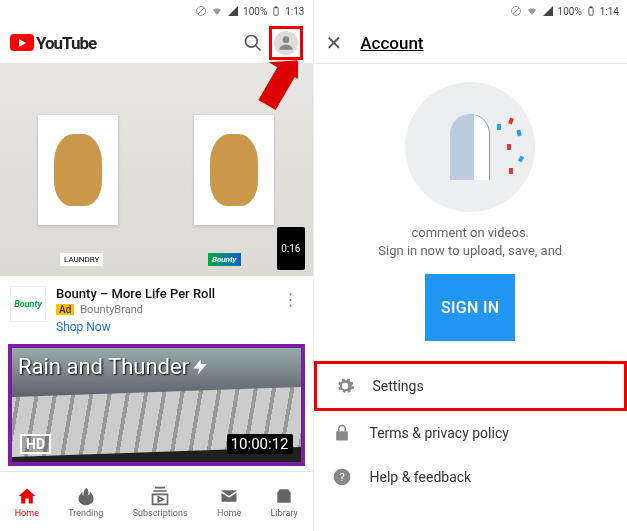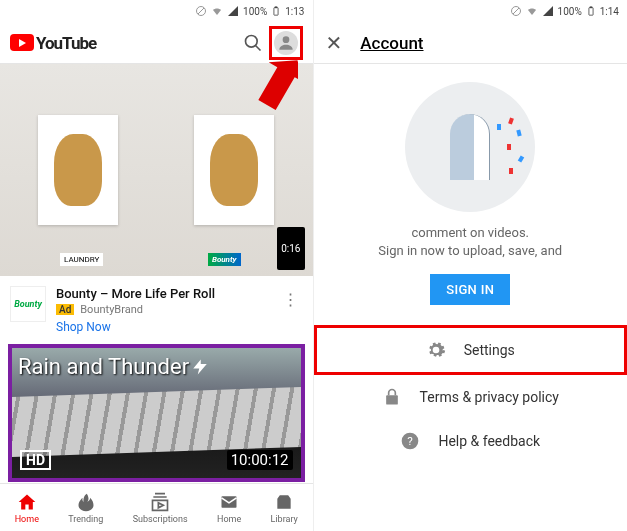--- a/index.html
+++ b/index.html
@@ -29,42 +29,42 @@
 .b2 { right: 72px; background: linear-gradient(90deg,#0a4,#0066cc); color:#fff; font-style:italic; font-weight:700; }
 .dur { position:absolute; bottom:6px; right:8px; background:#000; color:#fff; font-size:10px; padding:16px 4px; border-radius:2px; }
 .meta { display:flex; padding: 10px; gap:10px; }
 .adicon { width:36px; height:36px; background:#fff; border:1px solid #eee; display:flex; align-items:center; justify-content:center; font-size:9px; font-style:italic; font-weight:700; color:#0a4; }
 .metatext { flex:1; font-size:13px; }
 .title { font-weight:500; color:#111; }
 .adrow { display:flex; align-items:center; gap:6px; margin-top:2px; font-size:11px; color:#777; }
 .adbadge { background:#fbbc04; color:#333; font-size:10px; padding:0 3px; font-weight:500; }
 .shopnow { color:#1a73e8; font-size:12px; margin-top:4px; }
 .dots { color:#777; padding:4px; }
-.thumb2 { margin:0 8px; border:4px solid #7b1fa2; height:138px; background:linear-gradient(#9aa,#556 50%,#111 50%,#222); position:relative; overflow:hidden; }
+.thumb2 { margin:0 8px; border:4px solid #7b1fa2; height:122px; background:linear-gradient(#9aa,#556 50%,#111 50%,#222); position:relative; overflow:hidden; }
 .t2title { position:absolute; top:6px; left:6px; color:#fff; font-size:22px; font-weight:400; text-shadow:1px 1px 2px #000; display:flex; align-items:center; gap:2px; }
 .roof { position:absolute; top:44px; left:-10px; right:-10px; height:60px; background:repeating-linear-gradient(100deg,#ccc 0 14px,#999 14px 18px); transform:skewY(-2deg); }
 .hd { position:absolute; bottom:8px; left:8px; border:2px solid #fff; color:#fff; font-weight:700; font-size:14px; padding:0 4px; background:rgba(0,0,0,.2); }
 .dur2 { position:absolute; bottom:8px; right:8px; background:#000; color:#fff; font-size:15px; padding:1px 4px; border-radius:2px; }
-.bottomnav { height:48px; border-top:1px solid #e5e5e5; display:flex; justify-content:space-around; align-items:center; }
+.bottomnav { height:60px; border-top:1px solid #e5e5e5; display:flex; justify-content:space-around; align-items:center; }
 .navitem { display:flex; flex-direction:column; align-items:center; gap:2px; font-size:9px; color:#666; }
 .navitem.active { color:#e00; }
 .navitem svg { width:20px; height:20px; }
 
 .rheader { height:42px; display:flex; align-items:center; gap:18px; padding:0 12px; border-bottom:1px solid #e5e5e5; }
 .closex { font-size:20px; color:#555; }
 .acct { font-size:17px; font-weight:500;text-decoration:underline; }
 .hero { display:flex; flex-direction:column; align-items:center; padding:18px 20px 12px; }
 .circle { width:130px; height:130px; border-radius:50%; background:#eceef0; display:flex; align-items:center; justify-content:center; position:relative; margin-bottom:12px; }
 .door { width:40px; height:66px; border-radius:20px 20px 0 0; background:linear-gradient(90deg,#bcd 60%,#fff 60%); box-shadow:inset -1px 0 0 #89a; position:relative; }
 .confetti { position:absolute; width:4px; height:6px; }
 .c1{ top:36px; right:22px; background:#e33; transform:rotate(20deg);} .c2{top:48px; right:14px; background:#39f; transform:rotate(-15deg);} .c3{top:62px; right:24px; background:#e33;} .c4{top:74px; right:12px; background:#39f; transform:rotate(30deg);} .c5{top:86px; right:22px; background:#e33;} .c6{top:42px; right:34px; background:#39f;}
 .htext { font-size:13px; color:#666; text-align:center; line-height:1.4; }
-.signin { margin-top:14px; background:#2196f3; color:#fff; font-size:13px; font-weight:500; padding:8px 16px; border:none; letter-spacing:.3px; }
+.signin { margin-top:14px; background:#2196f3; color:#fff; font-size:16px; font-weight:500; padding:24px 16px; border:none; letter-spacing:.3px; }
 .menu { margin-top:8px; }
-.mrow { display:flex; align-items:center; gap:18px; padding:12px 18px; font-size:14px; color:#333;justify-content:center; }
+.mrow { display:flex; align-items:center; gap:18px; padding:12px 18px; font-size:14px; color:#333; }
 .mrow.hl { border:3px solid #e00; }
 .mrow svg { width:20px; height:20px; color:#888; flex-shrink:0; }
 </style>
 </head>
 <body>
 
 <div class="screen left">
   <div class="statusbar">
     <span class="sicon">
         <svg viewBox="0 0 24 24" width="12" height="12" fill="#999">

